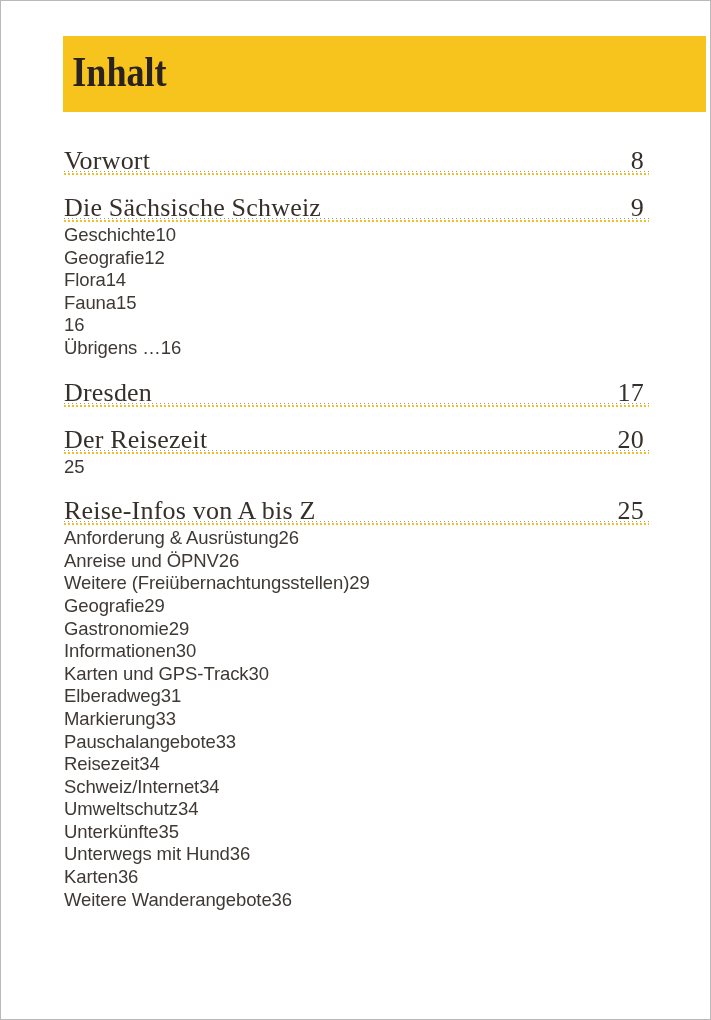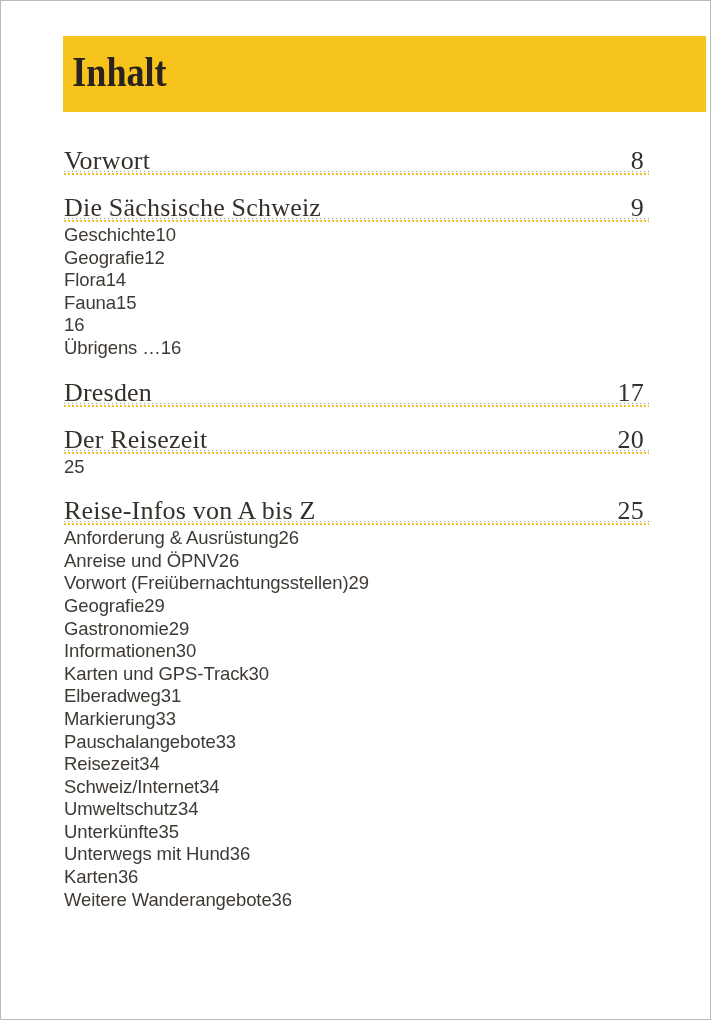--- a/index.html
+++ b/index.html
@@ -136,21 +136,21 @@
         <div class="items">
           <div class="item">
             <span class="lbl">Anforderung &amp; Ausrüstung</span>
             <span class="pg">26</span>
           </div>
           <div class="item">
             <span class="lbl">Anreise und ÖPNV</span>
             <span class="pg">26</span>
           </div>
           <div class="item">
-            <span class="lbl">Vorwort (Freiübernachtungsstellen)</span>
+            <span class="lbl">Weitere (Freiübernachtungsstellen)</span>
             <span class="pg">29</span>
           </div>
           <div class="item">
             <span class="lbl">Geografie</span>
             <span class="pg">29</span>
           </div>
           <div class="item">
             <span class="lbl">Gastronomie</span>
             <span class="pg">29</span>
           </div>

